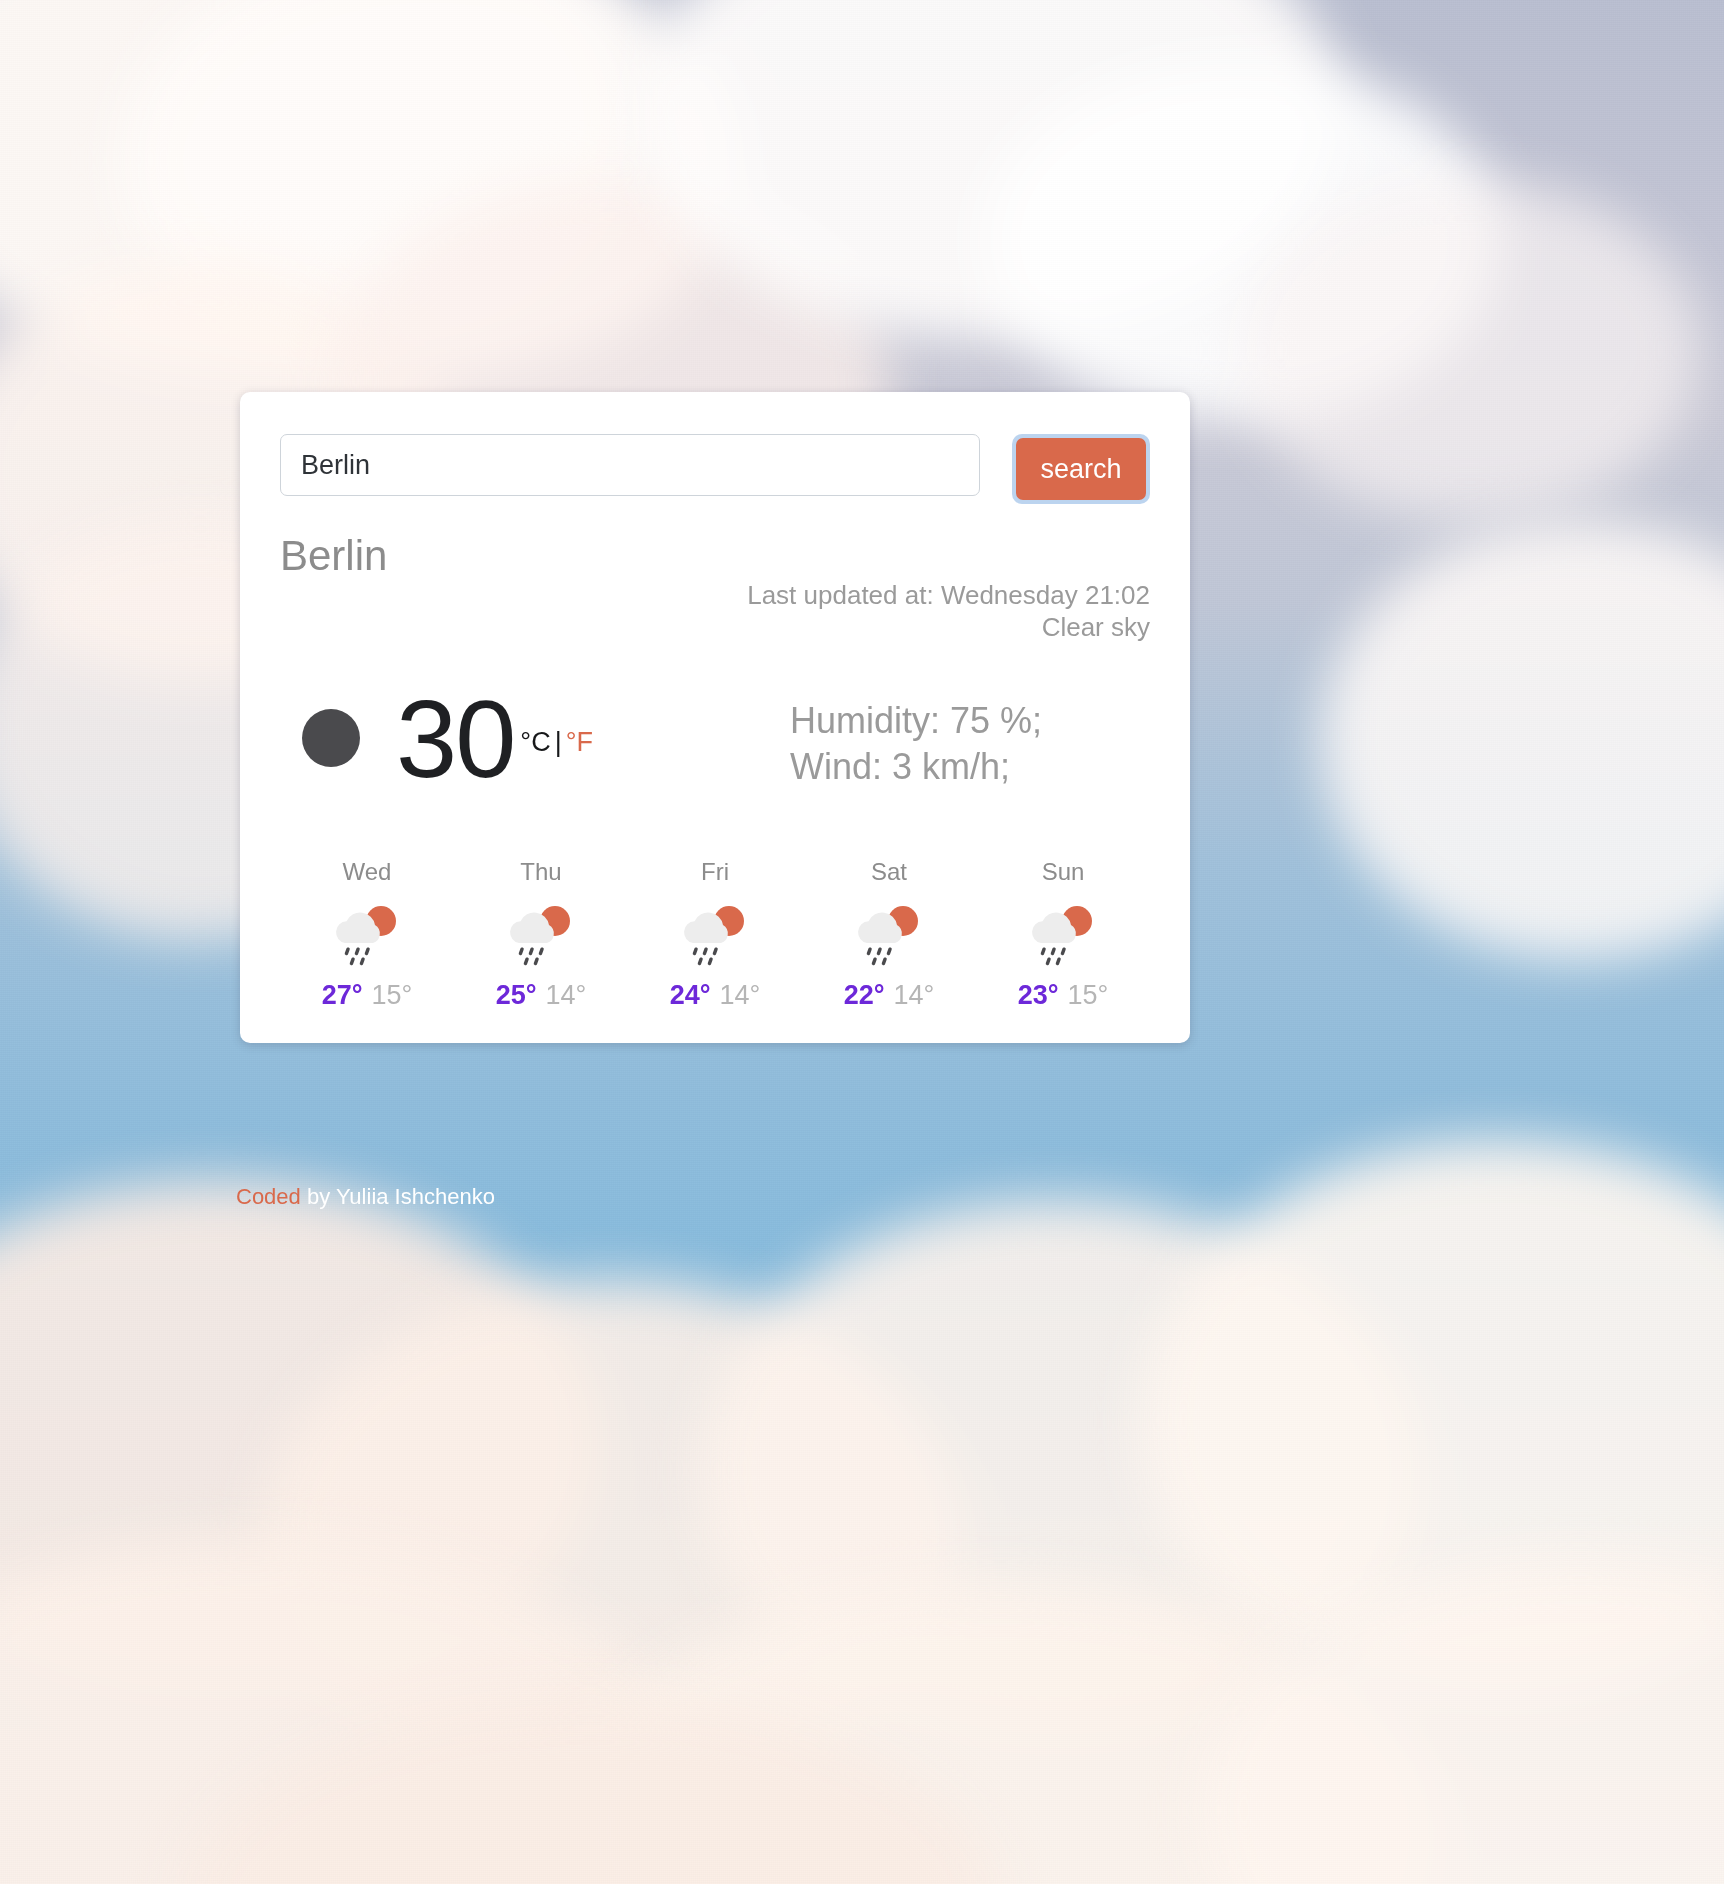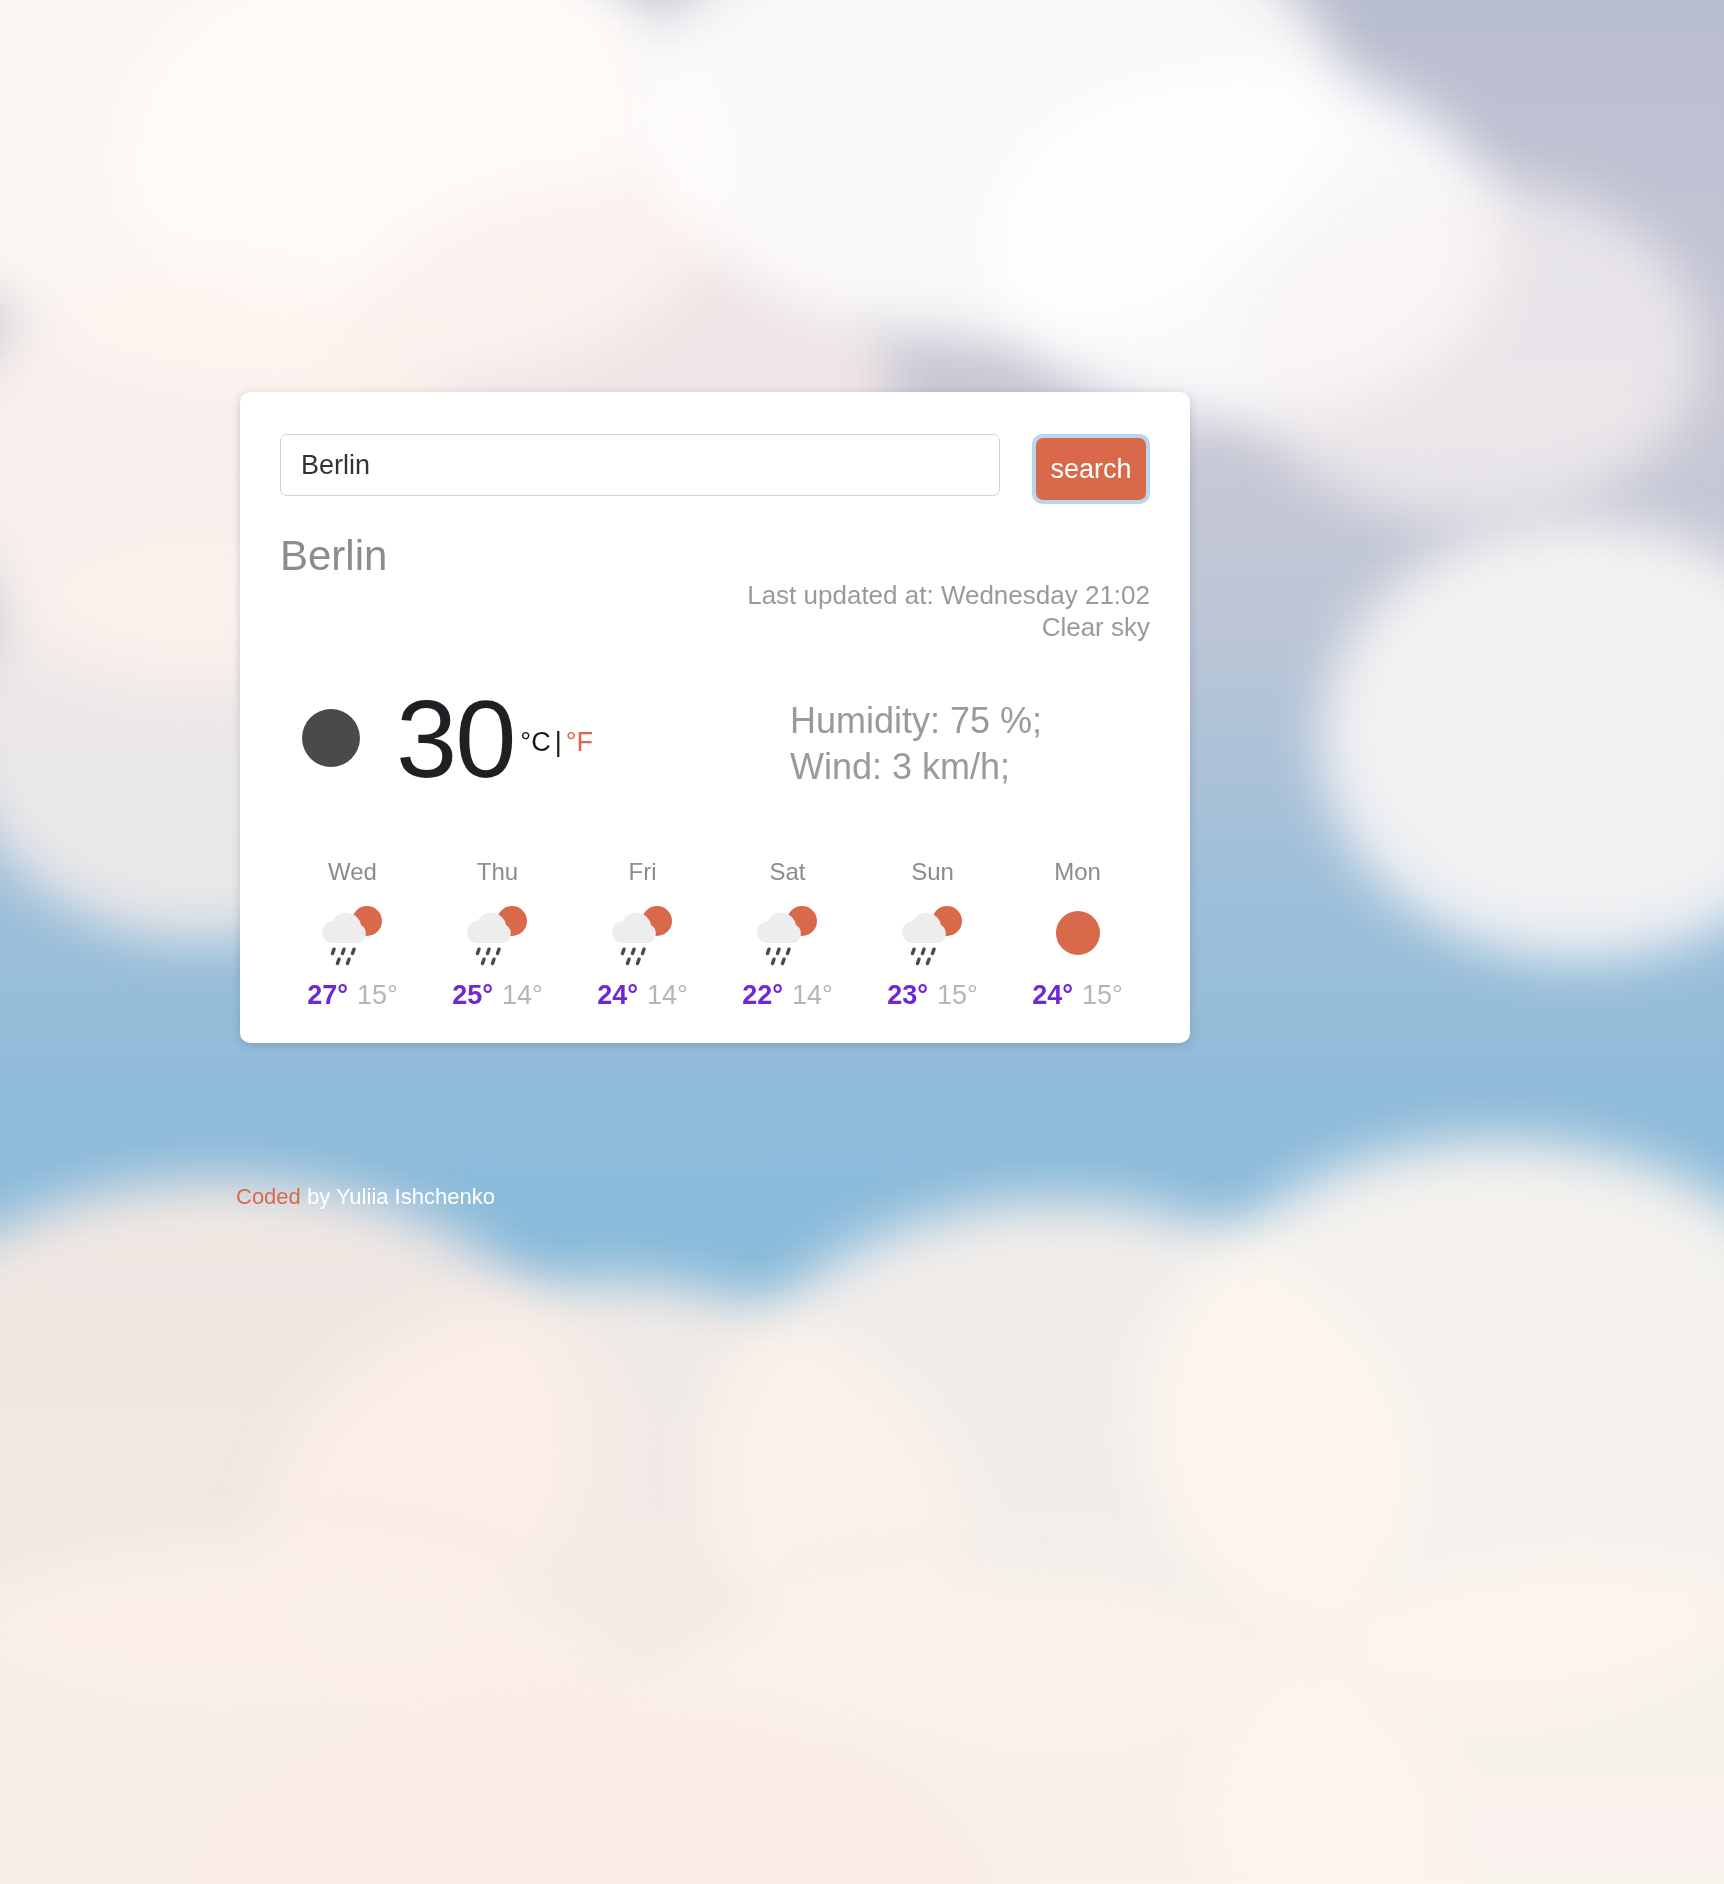--- a/index.html
+++ b/index.html
@@ -86,21 +86,21 @@
 
   .search-btn-wrap {
     margin-left: 32px;
     padding: 4px;
     border-radius: 10px;
     background: #bcd4ef;
   }
 
   .search-btn {
     display: block;
-    width: 110px;
+    width: 130px;
     height: 62px;
     font-family: "Liberation Sans", sans-serif;
     font-size: 27px;
     color: #ffffff;
     background: #d9694b;
     border: none;
     border-radius: 7px;
     cursor: pointer;
   }
 
@@ -365,30 +365,19 @@
             <rect x="23" y="54" width="3.4" height="8" rx="1.6" transform="rotate(20 23 54)"></rect>
             <rect x="33" y="54" width="3.4" height="8" rx="1.6" transform="rotate(20 33 54)"></rect>
           </g>
         </svg>
       </div>
       <div class="fc-temps">
         <span class="fc-max">23°</span><span class="fc-min">15°</span>
       </div>
     </div>
 
-    <div class="fc-col">
-      <div class="fc-day">Mon</div>
-      <div class="fc-icon">
-        <svg width="76" height="64" viewBox="0 0 76 64" aria-hidden="true">
-          <circle cx="38" cy="30" r="22" fill="#d9694b"></circle>
-        </svg>
-      </div>
-      <div class="fc-temps">
-        <span class="fc-max">24°</span><span class="fc-min">15°</span>
-      </div>
-    </div>
 
   </div>
 </div>
 
 <div class="credit">
   <span class="credit-coded">Coded</span><span> by Yuliia Ishchenko</span>
 </div>
 
 </body></html>

